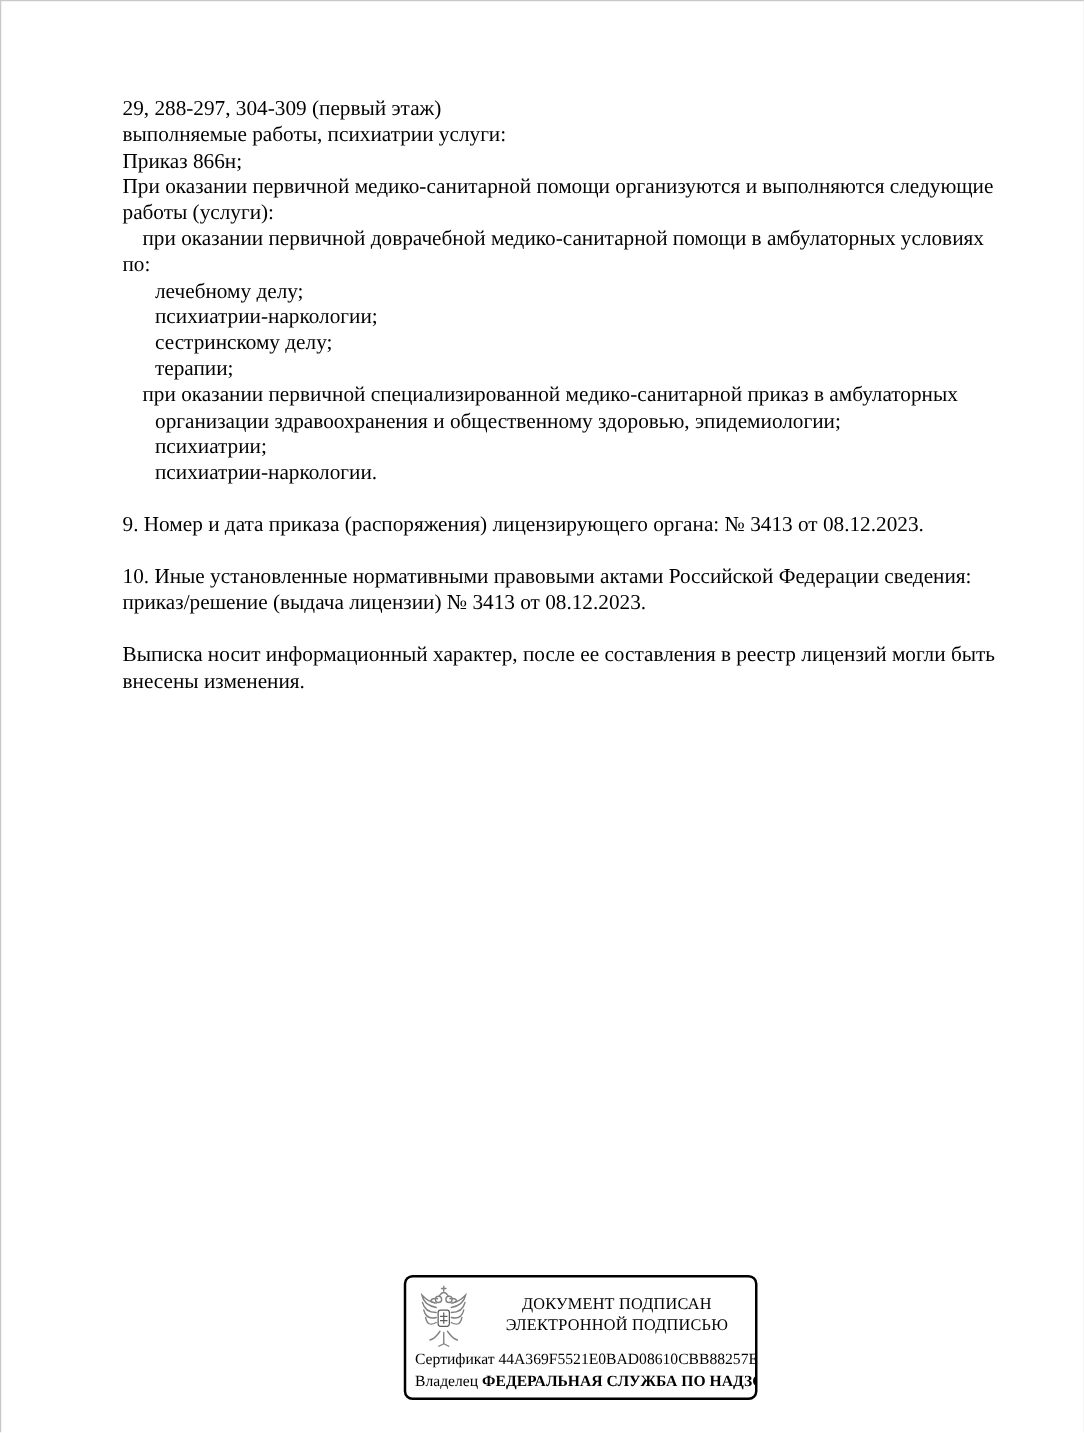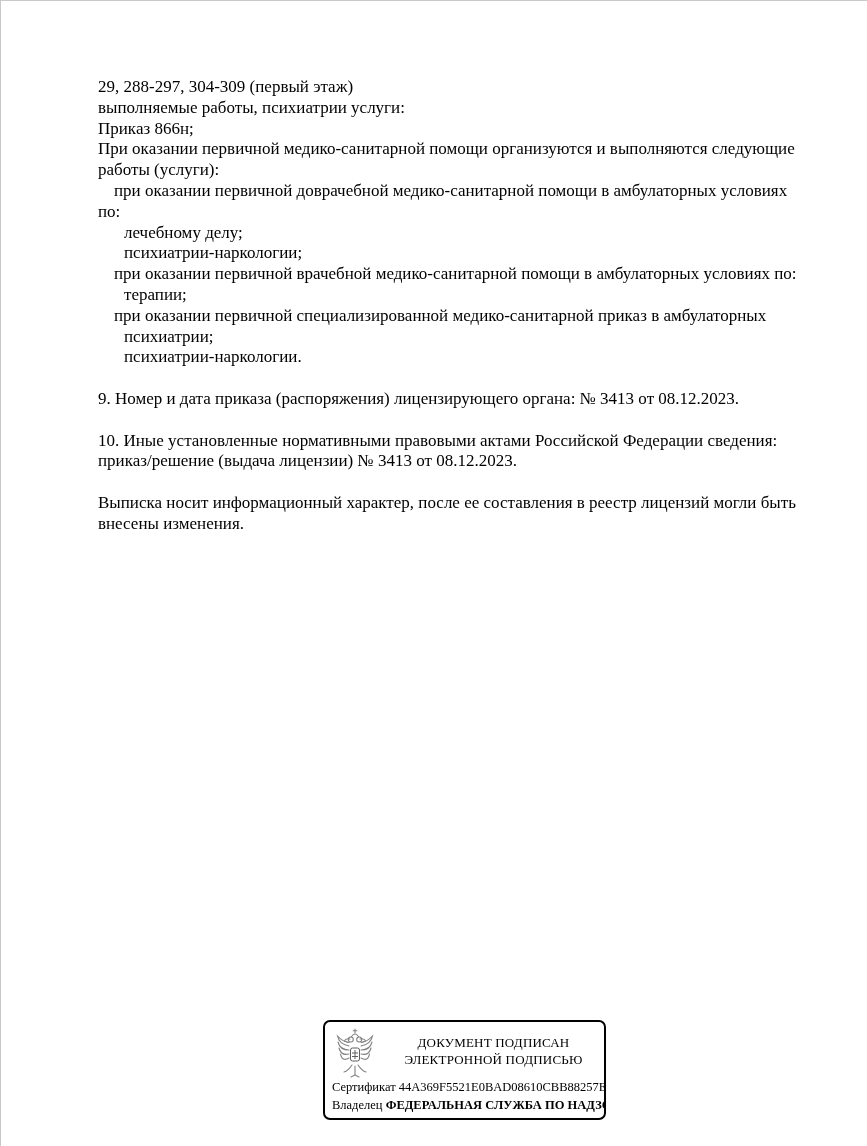--- a/index.html
+++ b/index.html
@@ -86,23 +86,24 @@
   <div class="doc-text">
       <div class="line indent-0">29, 288-297, 304-309 (первый этаж)</div>
       <div class="line indent-0">выполняемые работы, психиатрии услуги:</div>
       <div class="line indent-0">Приказ 866н;</div>
       <div class="line indent-0">При оказании первичной медико-санитарной помощи организуются и выполняются следующие</div>
       <div class="line indent-0">работы (услуги):</div>
       <div class="line indent-1">при оказании первичной доврачебной медико-санитарной помощи в амбулаторных условиях</div>
       <div class="line indent-0">по:</div>
       <div class="line indent-2">лечебному делу;</div>
       <div class="line indent-2">психиатрии-наркологии;</div>
-      <div class="line indent-1">при оказании первичной врачебной медико-санитарной помощи в амбулаторных условиях по:</div>
+      <div class="line indent-2">сестринскому делу;</div>
       <div class="line indent-2">терапии;</div>
       <div class="line indent-1">при оказании первичной специализированной медико-санитарной приказ в амбулаторных</div>
+      <div class="line indent-2">организации здравоохранения и общественному здоровью, эпидемиологии;</div>
       <div class="line indent-2">психиатрии;</div>
       <div class="line indent-2">психиатрии-наркологии.</div>
       <div class="line indent-0"></div>
       <div class="line indent-0">9. Номер и дата приказа (распоряжения) лицензирующего органа: № 3413 от 08.12.2023.</div>
       <div class="line indent-0"></div>
       <div class="line indent-0">10. Иные установленные нормативными правовыми актами Российской Федерации сведения:</div>
       <div class="line indent-0">приказ/решение (выдача лицензии) № 3413 от 08.12.2023.</div>
       <div class="line indent-0"></div>
       <div class="line indent-0">Выписка носит информационный характер, после ее составления в реестр лицензий могли быть</div>
       <div class="line indent-0">внесены изменения.</div>

